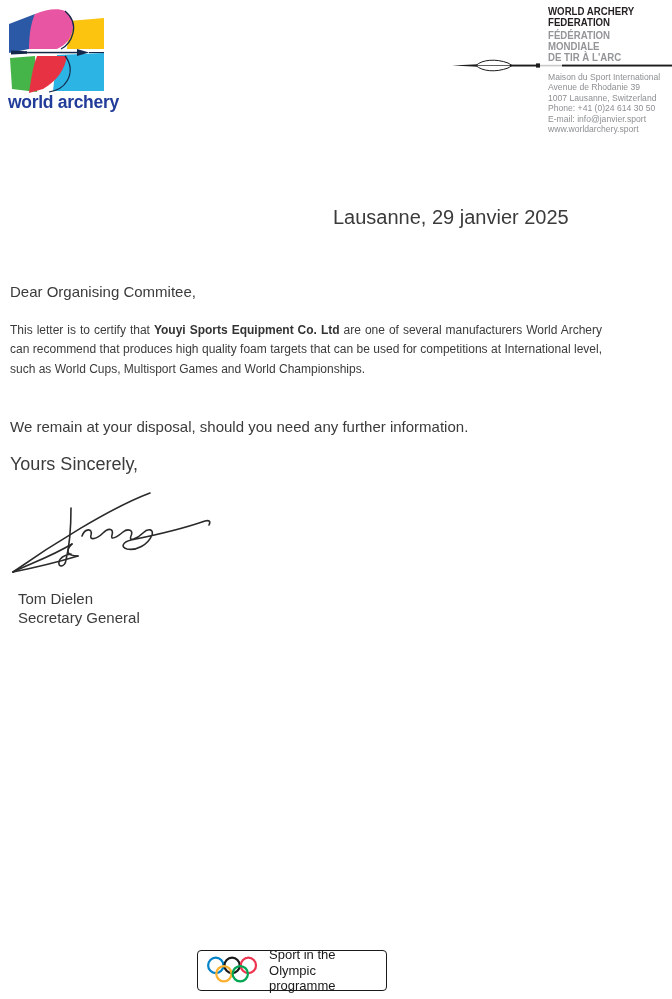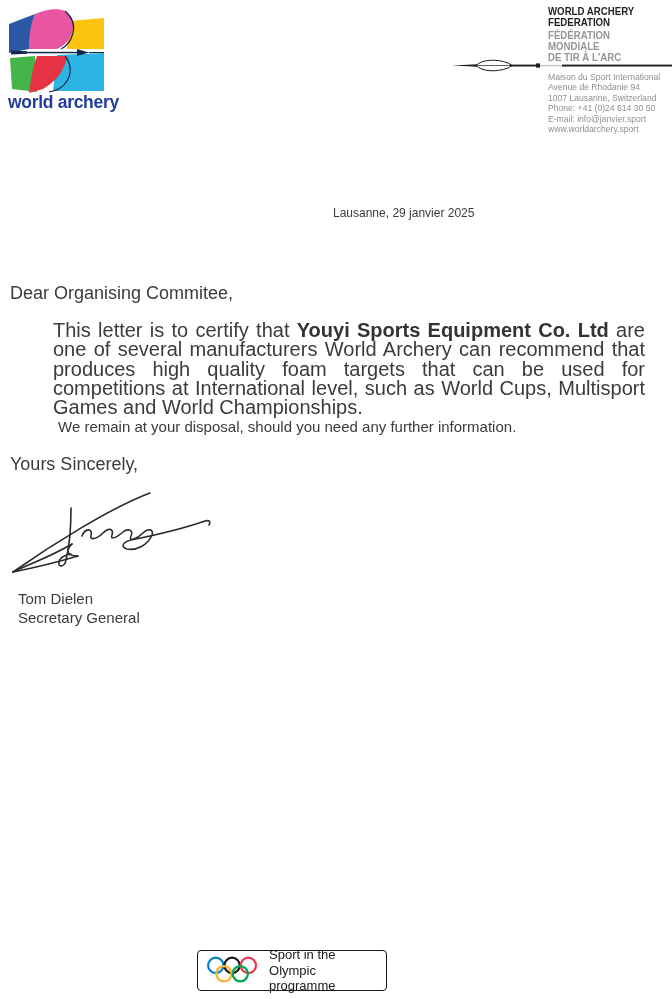--- a/index.html
+++ b/index.html
@@ -28,27 +28,27 @@
   }
   .org-title .fr{color:#939598;}
   .org-title .fr-first{margin-top:2px;}
   .arrow-svg{position:absolute;left:452px;top:58px;}
   .address{
     position:absolute;left:548px;top:72px;
     font-size:8.6px;line-height:10.4px;color:#8d8f92;
     white-space:nowrap;
   }
   
-  .dateline{position:absolute;left:333px;top:206px;font-size:12px;}
-  .salutation{position:absolute;left:10px;top:283px;font-size:18px;text-align:right;}
+  .dateline{position:absolute;left:333px;top:206px;font-size:20px;}
+  .salutation{position:absolute;left:10px;top:283px;font-size:15px;text-align:right;}
   .para{
     position:absolute;left:10px;top:321px;width:592px;
-    font-size:20px;line-height:19.3px;text-align:justify;margin-left:43px;
+    font-size:12px;line-height:19.3px;text-align:justify;
   }
-  .closing{position:absolute;left:10px;top:418px;font-size:15px;margin-left:48px;}
+  .closing{position:absolute;left:10px;top:418px;font-size:15px;}
   .signoff{position:absolute;left:10px;top:454px;font-size:18px;}
   .signature-svg{position:absolute;left:10px;top:486px;}
   .signer{position:absolute;left:10px;top:589px;font-size:15px;line-height:19.3px;margin-left:8px;}
   b{font-weight:700;color:#333333;}
   
   .olympic-box{
     position:absolute;left:197px;top:950px;width:190px;height:41px;
     border:1.5px solid #1a1a1a;border-radius:4px;
     display:flex;align-items:center;gap:9px;
     box-sizing:border-box;padding:0 8px;
@@ -92,21 +92,21 @@
     <path d="M24,7.5 C30,1.5 44,0.5 56,5 L60,7.5 L56,10 C44,14.5 30,13.5 24,7.5 Z" fill="#ffffff" stroke="#1b1b1b" stroke-width="1"></path>
     <line x1="24" y1="7.5" x2="60" y2="7.5" stroke="#1b1b1b" stroke-width="0.7"></line>
     <rect x="58" y="6.6" width="28" height="1.9" fill="#1b1b1b"></rect>
     <rect x="84" y="5.4" width="4" height="4.2" fill="#1b1b1b"></rect>
     <rect x="88" y="6.8" width="22" height="1.6" fill="#c9c9c9"></rect>
     <rect x="110" y="6.6" width="110" height="1.9" fill="#1b1b1b"></rect>
   </svg>
 
   <div class="address">
     <div>Maison du Sport International</div>
-    <div>Avenue de Rhodanie 94</div>
+    <div>Avenue de Rhodanie 39</div>
     <div>1007 Lausanne, Switzerland</div>
     <div>Phone: +41 (0)24 614 30 50</div>
     <div>E-mail: info@janvier.sport</div>
     <div>www.worldarchery.sport</div>
   </div>
 
   <div class="dateline">Lausanne, 29 janvier 2025</div>
 
   <div class="salutation">Dear Organising Commitee,</div>
 

